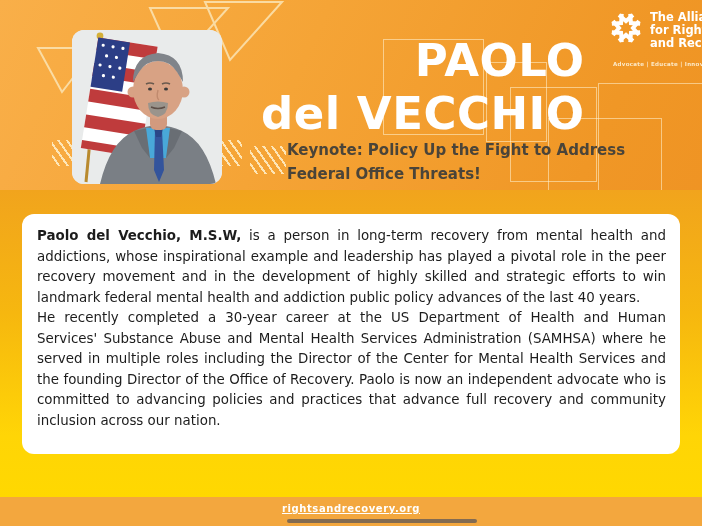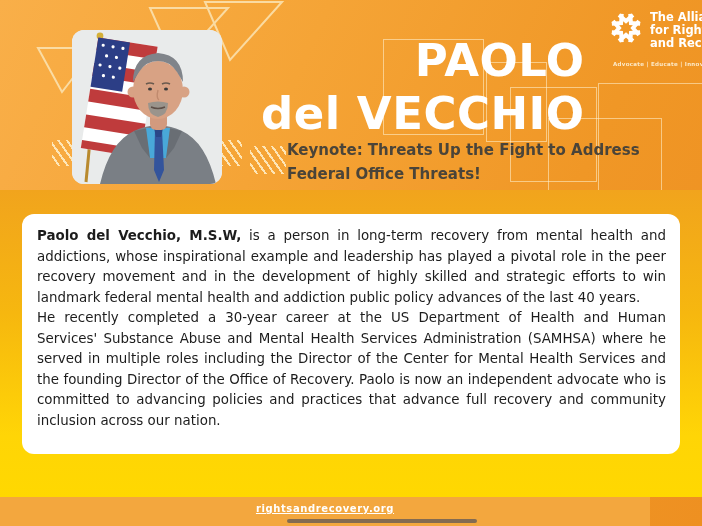--- a/index.html
+++ b/index.html
@@ -38,21 +38,21 @@
   
   .band{position:absolute;left:0;top:190px;width:702px;height:307px;z-index:2;
     background:linear-gradient(180deg,#F1A41D 0%,#F6B70F 40%,#FFD506 80%,#FFD800 100%);}
   
   .card{position:absolute;left:22px;top:214px;width:658px;height:240px;z-index:4;
     background:#FFFFFF;border-radius:12px;box-sizing:border-box;padding:12px 14px 0 15px;
     overflow:hidden;}
   .card p{margin:0;font-size:13.4px;line-height:20.5px;color:#1C1C1C;text-align:justify;}
   .card .lead{font-weight:700;}
   
-  .footer{position:absolute;left:0;top:497px;width:650px;height:29px;z-index:5;background:#F3A73E;}
+  .footer{position:absolute;left:0;top:497px;width:702px;height:29px;z-index:5;background:#F3A73E;}
   .footer a{display:block;margin-top:6px;text-align:center;color:#FFFFFF;font-size:10px;
     letter-spacing:.6px;font-weight:600;text-decoration:underline;}
   .progress-bar{position:absolute;left:287px;top:519px;width:190px;height:4px;z-index:6;
     background:rgba(38,58,96,.55);border-radius:2px;}
 </style>
 </head>
 <body>
 
 <div class="stage">
 
@@ -128,21 +128,21 @@
       </g>
     </svg>
   </div>
 
   <div class="title">
     <div>PAOLO</div>
     <div>del VECCHIO</div>
   </div>
 
   <div class="keynote">
-    <div>Keynote: Threats Up the Fight to Address</div>
+    <div>Keynote: Policy Up the Fight to Address</div>
     <div>Federal Office Threats!</div>
   </div>
 
   <svg class="logo-icon" width="40" height="40" viewBox="-20 -20 40 40">
     <g stroke="#FFFFFF" stroke-width="4" fill="none">
       <path d="M-7,-13 L0,-7 L7,-13"></path>
       <path d="M-7,-13 L0,-7 L7,-13" transform="rotate(45)"></path>
       <path d="M-7,-13 L0,-7 L7,-13" transform="rotate(90)"></path>
       <path d="M-7,-13 L0,-7 L7,-13" transform="rotate(135)"></path>
       <path d="M-7,-13 L0,-7 L7,-13" transform="rotate(180)"></path>

